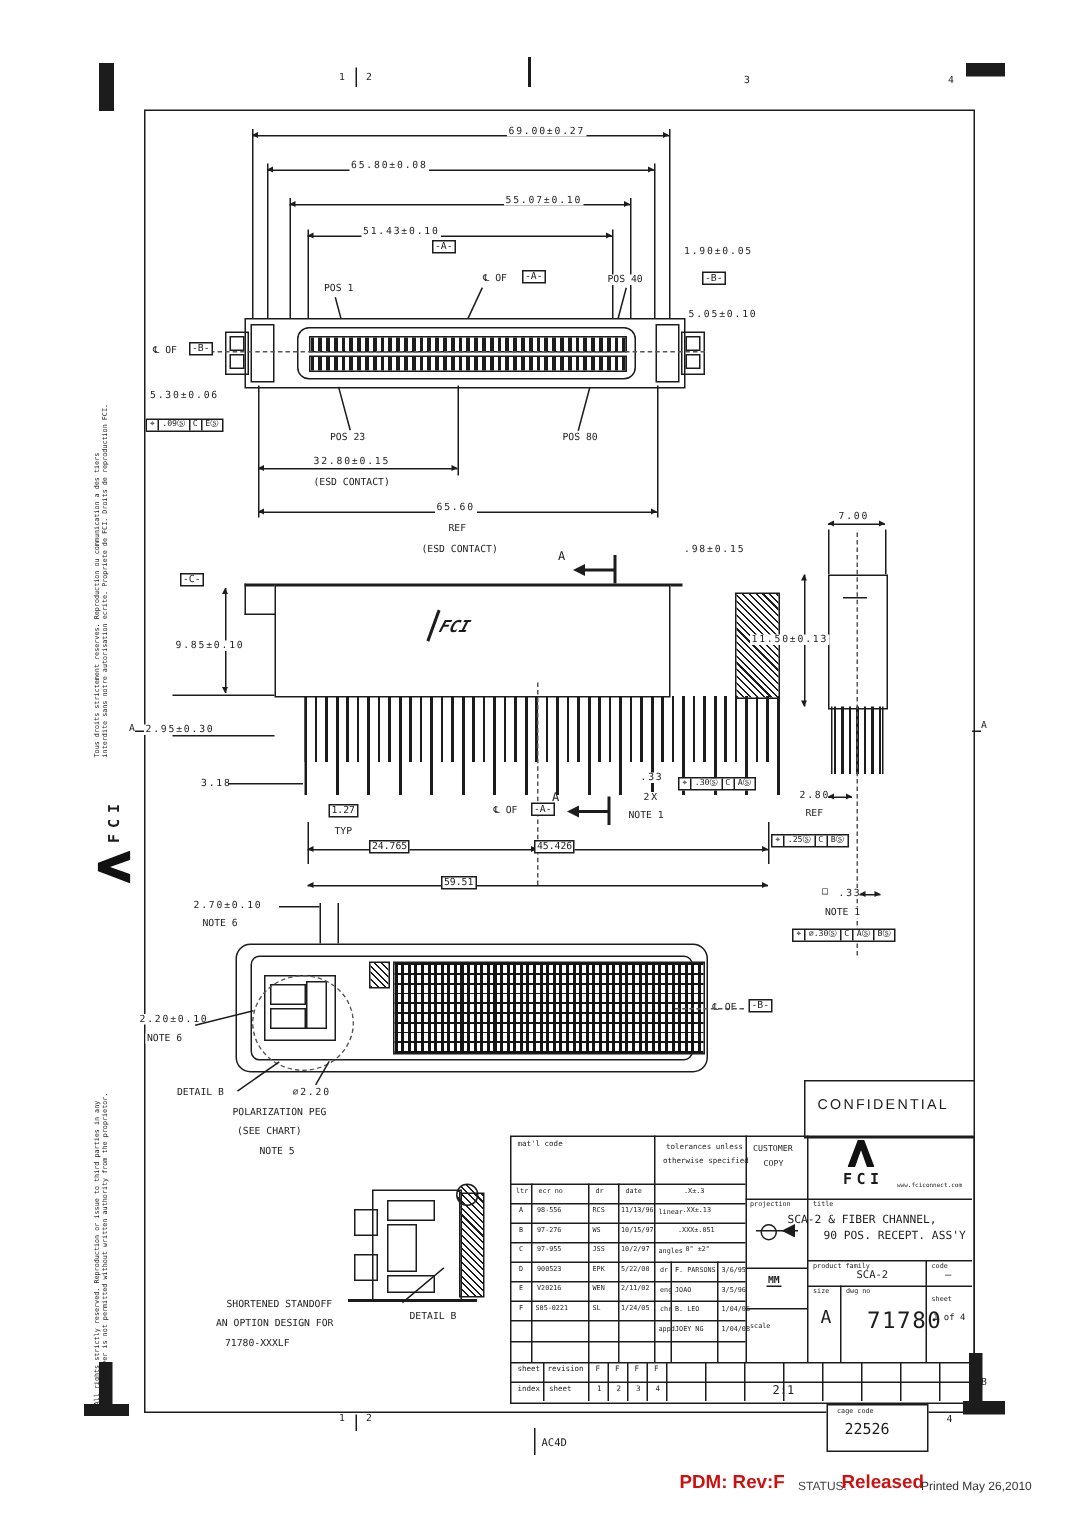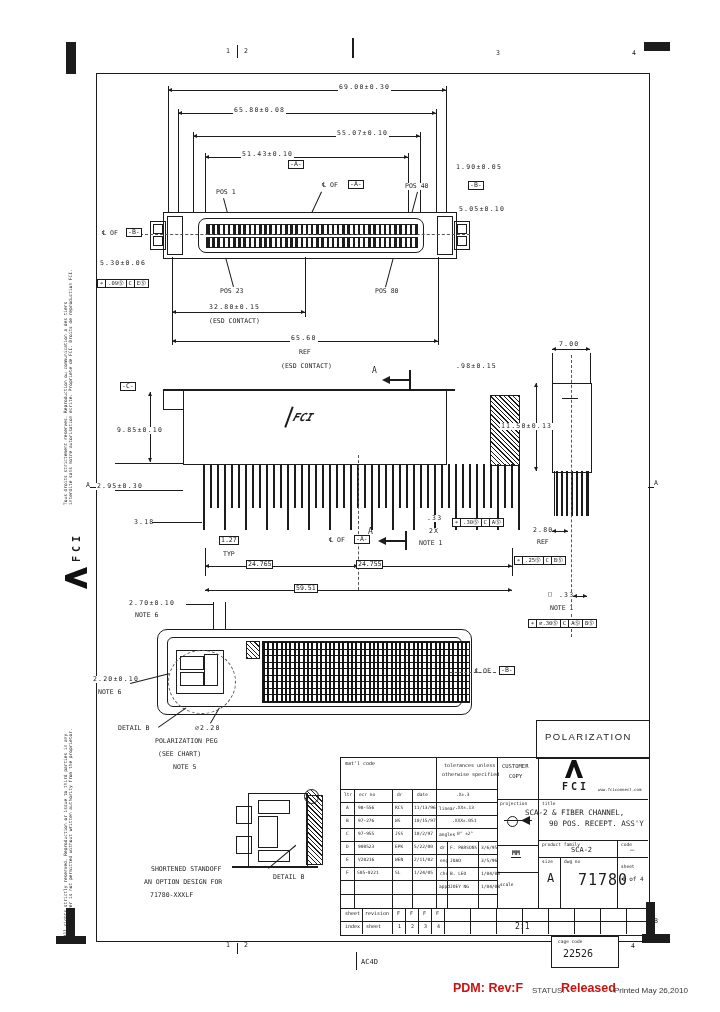--- a/index.html
+++ b/index.html
@@ -94,21 +94,21 @@
   <b class="l" style="left:436px;top:109px;width:1px;height:103px"></b>
   <b class="l" style="left:193px;top:132px;width:1px;height:80px"></b>
   <b class="l" style="left:420px;top:132px;width:1px;height:80px"></b>
   <b class="l" style="left:205px;top:153px;width:1px;height:59px"></b>
   <b class="l" style="left:408px;top:153px;width:1px;height:59px"></b>
 
   <b class="l ar" style="left:168px;top:90px;width:278px;height:1px"></b>
   <b class="l ar" style="left:178px;top:113px;width:258px;height:1px"></b>
   <b class="l ar" style="left:193px;top:136px;width:227px;height:1px"></b>
   <b class="l ar" style="left:205px;top:157px;width:203px;height:1px"></b>
-  <span class="t dim" style="left:338px;top:84px">69.00±0.30</span>
+  <span class="t dim" style="left:338px;top:84px">69.00±0.27</span>
   <span class="t dim" style="left:233px;top:107px">65.80±0.08</span>
   <span class="t dim" style="left:336px;top:130px">55.07±0.10</span>
   <span class="t dim" style="left:241px;top:151px">51.43±0.10</span>
   <span class="t bx" style="left:288px;top:160px">-A-</span>
 
   <span class="t" style="left:215px;top:189px">POS 1</span>
   <b class="l" style="left:224px;top:198px;width:16px;height:1px;transform:rotate(75deg);transform-origin:0 0"></b>
   <span class="t" style="left:321px;top:182px">℄ OF</span>
   <span class="t bx" style="left:348px;top:180px">-A-</span>
   <b class="l" style="left:322px;top:192px;width:24px;height:1px;transform:rotate(115deg);transform-origin:0 0"></b>
@@ -199,21 +199,21 @@
     <i>⌖</i>
       <i>.30Ⓢ</i>
       <i>C</i>
       <i>AⓈ</i>
   </div>
   <b class="l" style="left:205px;top:548px;width:1px;height:28px"></b>
   <b class="l" style="left:512px;top:548px;width:1px;height:28px"></b>
   <b class="l ar" style="left:205px;top:566px;width:153px;height:1px"></b>
   <b class="l ar" style="left:358px;top:566px;width:154px;height:1px"></b>
   <span class="t bx" style="left:246px;top:560px">24.765</span>
-  <span class="t bx" style="left:356px;top:560px">24.755</span>
+  <span class="t bx" style="left:356px;top:560px">45.426</span>
   <b class="l ar" style="left:205px;top:590px;width:307px;height:1px"></b>
   <span class="t bx" style="left:294px;top:584px">59.51</span>
 
   <b class="l ar" style="left:552px;top:349px;width:38px;height:1px"></b>
   <span class="t dim" style="left:558px;top:341px">7.00</span>
   <b class="l" style="left:552px;top:353px;width:1px;height:30px"></b>
   <b class="l" style="left:590px;top:353px;width:1px;height:30px"></b>
   <div class="r" style="left:552px;top:383px;width:38px;height:88px"></div>
   <b class="l" style="left:562px;top:398px;width:16px;height:1px"></b>
   <b class="l arv" style="left:536px;top:383px;width:1px;height:88px"></b>
@@ -280,21 +280,21 @@
   <div class="rt" style="left:258px;top:816px;width:18px;height:30px"></div>
   <div class="rt" style="left:258px;top:850px;width:30px;height:10px"></div>
   <b class="l" style="left:232px;top:866px;width:86px;height:1.5px"></b>
   <b class="l" style="left:268px;top:868px;width:36px;height:1px;transform:rotate(-40deg);transform-origin:0 0"></b>
   <span class="t" style="left:150px;top:866px">SHORTENED STANDOFF</span>
   <span class="t" style="left:143px;top:879px">AN OPTION DESIGN FOR</span>
   <span class="t" style="left:149px;top:892px">71780-XXXLF</span>
   <span class="t" style="left:272px;top:874px">DETAIL B</span>
 
   <div class="r" style="left:536px;top:720px;width:112px;height:37px"></div>
-  <span class="t tn" style="left:544px;top:732px;font-size:9.5px;letter-spacing:1.5px;font-family:'Liberation Sans',sans-serif">POLARIZATION</span>
+  <span class="t tn" style="left:544px;top:732px;font-size:9.5px;letter-spacing:1.5px;font-family:'Liberation Sans',sans-serif">CONFIDENTIAL</span>
 
   <div class="r" style="left:340px;top:757px;width:308px;height:177px;border-width:1.2px;background:transparent"></div>
 
   <b class="l" style="left:340px;top:789px;width:157px;height:1px"></b>
   <b class="l" style="left:340px;top:802px;width:157px;height:1px"></b>
   <b class="l" style="left:340px;top:815px;width:157px;height:1px"></b>
   <b class="l" style="left:340px;top:828px;width:157px;height:1px"></b>
   <b class="l" style="left:340px;top:841px;width:157px;height:1px"></b>
   <b class="l" style="left:340px;top:854px;width:157px;height:1px"></b>
   <b class="l" style="left:340px;top:867px;width:157px;height:1px"></b>

